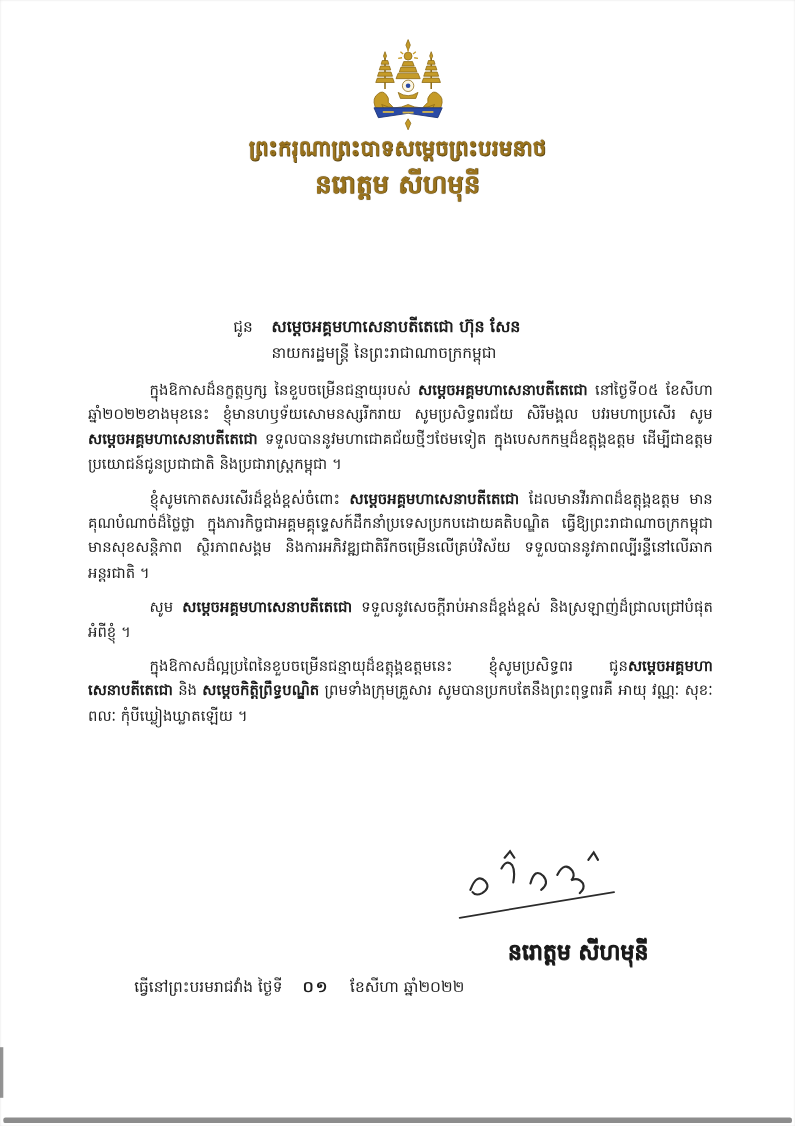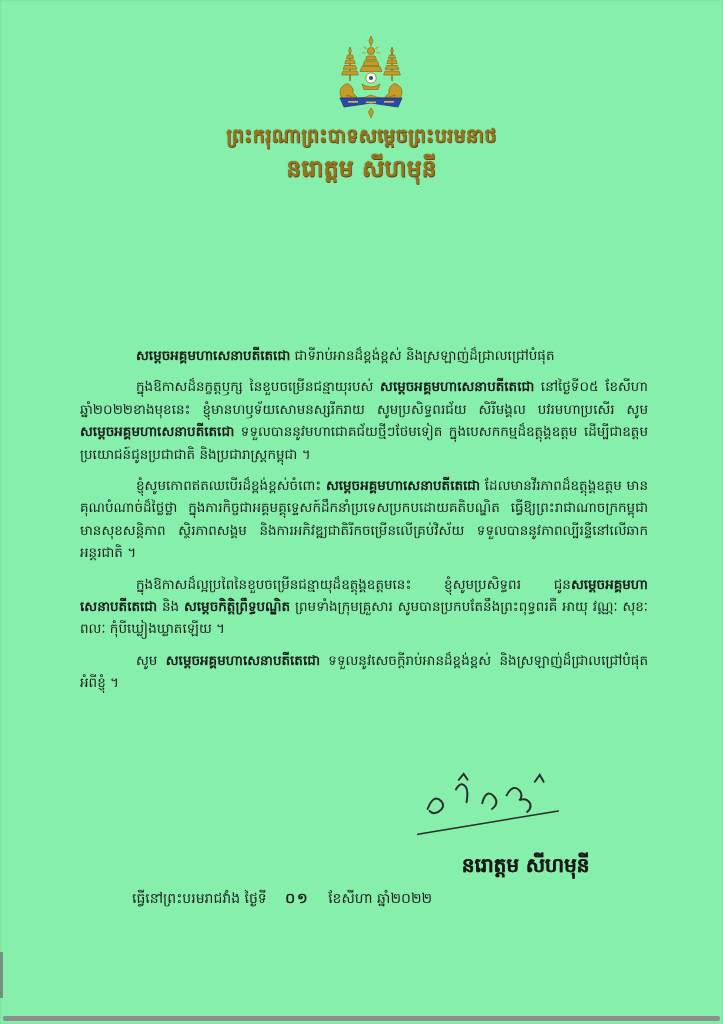--- a/index.html
+++ b/index.html
@@ -1,20 +1,20 @@
 <!DOCTYPE html>
 <html><head>
 <meta charset="utf-8">
 <style>
   html,body { margin:0; padding:0; background:#e8e8e8; }
   .page {
     position:relative;
     width:723px; height:1024px;
     margin:0 auto;
-    background:#86efac;
+    background:#ffffff;
     font-family:"DejaVu Sans", sans-serif;
     color:#1d1d1d;
     overflow:hidden;
     box-shadow:inset 0 0 2px rgba(0,0,0,.15);
   }
   
   .emblem { position:absolute; left:331px; top:35px; width:80px; height:84px; }
   
   .letterhead {
     position:absolute; top:122px; left:0; width:723px;
@@ -48,21 +48,21 @@
   .signature { position:absolute; left:408px; top:770px; width:165px; height:78px; }
   .king-name {
     position:absolute; left:418px; top:851px; width:215px;
     text-align:center;
     font-weight:bold; font-size:20px; line-height:28px;
     color:#191919;
     text-shadow:0.4px 0.4px 0 #333;
   }
   
   .dateline {
-    position:absolute; left:132px; top:886px;
+    position:absolute; left:122px; top:886px;
     font-size:14px; line-height:24px;
   }
   .dateline .day { font-weight:bold; margin:0 14px; letter-spacing:2px; }
   
   .scan-bottom {
     position:absolute; left:3px; right:3px; bottom:3px; height:5px;
     background:#8d8d8d; border-radius:2px;
   }
   .scan-left {
     position:absolute; left:0; top:952px; width:3px; height:46px;
@@ -123,27 +123,33 @@
     </g>
 
     <path d="M40 73 l2.5 4 -2.5 6 -2.5 -6 z" fill="#c59b28" stroke="#8d6a14" stroke-width="0.7"></path>
   </svg>
 
   <div class="letterhead">
     <div class="l1">ព្រះករុណាព្រះបាទសម្ដេចព្រះបរមនាថ</div>
     <div class="l2">នរោត្តម សីហមុនី</div>
   </div>
 
+  <div class="addressee">
+    <span class="to-label">ជូន</span>
+    <span class="addr-lines">
+      <div class="name">សម្ដេចអគ្គមហាសេនាបតីតេជោ ហ៊ុន សែន</div>
+      <div>នាយករដ្ឋមន្ត្រី នៃព្រះរាជាណាចក្រកម្ពុជា</div>
+    </span>
+  </div>
 
   <div class="body-text" id="body-paragraphs">
-      <div class="para"><span class="b">សម្ដេចអគ្គមហាសេនាបតីតេជោ</span><span> ជាទីរាប់អានដ៏ខ្ពង់ខ្ពស់ និងស្រឡាញ់ដ៏ជ្រាលជ្រៅបំផុត</span></div>
       <div class="para"><span>ក្នុងឱកាសដ៏នក្ខត្តឫក្ស នៃខួបចម្រើនជន្មាយុរបស់ </span><span class="b">សម្ដេចអគ្គមហាសេនាបតីតេជោ</span><span> នៅថ្ងៃទី០៥ ខែសីហា ឆ្នាំ២០២២ខាងមុខនេះ ខ្ញុំមានហឫទ័យសោមនស្សរីករាយ សូមប្រសិទ្ធពរជ័យ សិរីមង្គល បវរមហាប្រសើរ សូម </span><span class="b">សម្ដេចអគ្គមហាសេនាបតីតេជោ</span><span> ទទួលបាននូវមហាជោគជ័យថ្មីៗថែមទៀត ក្នុងបេសកកម្មដ៏ឧត្តុង្គឧត្តម ដើម្បីជាឧត្តមប្រយោជន៍ជូនប្រជាជាតិ និងប្រជារាស្ត្រកម្ពុជា ។</span></div>
-      <div class="para"><span>ខ្ញុំសូមកោពឥតឈបើរដ៏ខ្ពង់ខ្ពស់ចំពោះ </span><span class="b">សម្ដេចអគ្គមហាសេនាបតីតេជោ</span><span> ដែលមានវីរភាពដ៏ឧត្តុង្គឧត្តម មានគុណបំណាច់ដ៏ថ្លៃថ្លា ក្នុងភារកិច្ចជាអគ្គមគ្គុទ្ទេសក៍ដឹកនាំប្រទេសប្រកបដោយគតិបណ្ឌិត ធ្វើឱ្យព្រះរាជាណាចក្រកម្ពុជា មានសុខសន្តិភាព ស្ថិរភាពសង្គម និងការអភិវឌ្ឍជាតិរីកចម្រើនលើគ្រប់វិស័យ ទទួលបាននូវភាពល្បីរន្ទឺនៅលើឆាកអន្តរជាតិ ។</span></div>
+      <div class="para"><span>ខ្ញុំសូមកោតសរសើរដ៏ខ្ពង់ខ្ពស់ចំពោះ </span><span class="b">សម្ដេចអគ្គមហាសេនាបតីតេជោ</span><span> ដែលមានវីរភាពដ៏ឧត្តុង្គឧត្តម មានគុណបំណាច់ដ៏ថ្លៃថ្លា ក្នុងភារកិច្ចជាអគ្គមគ្គុទ្ទេសក៍ដឹកនាំប្រទេសប្រកបដោយគតិបណ្ឌិត ធ្វើឱ្យព្រះរាជាណាចក្រកម្ពុជា មានសុខសន្តិភាព ស្ថិរភាពសង្គម និងការអភិវឌ្ឍជាតិរីកចម្រើនលើគ្រប់វិស័យ ទទួលបាននូវភាពល្បីរន្ទឺនៅលើឆាកអន្តរជាតិ ។</span></div>
+      <div class="para"><span>សូម </span><span class="b">សម្ដេចអគ្គមហាសេនាបតីតេជោ</span><span> ទទួលនូវសេចក្ដីរាប់អានដ៏ខ្ពង់ខ្ពស់ និងស្រឡាញ់ដ៏ជ្រាលជ្រៅបំផុត អំពីខ្ញុំ ។</span></div>
       <div class="para"><span>ក្នុងឱកាសដ៏ល្អប្រពៃនៃខួបចម្រើនជន្មាយុដ៏ឧត្តុង្គឧត្តមនេះ ខ្ញុំសូមប្រសិទ្ធពរ ជូន</span><span class="b">សម្ដេចអគ្គមហាសេនាបតីតេជោ</span><span> និង </span><span class="b">សម្ដេចកិត្តិព្រឹទ្ធបណ្ឌិត</span><span> ព្រមទាំងក្រុមគ្រួសារ សូមបានប្រកបតែនឹងព្រះពុទ្ធពរគឺ អាយុ វណ្ណៈ សុខៈ ពលៈ កុំបីឃ្លៀងឃ្លាតឡើយ ។</span></div>
-      <div class="para"><span>សូម </span><span class="b">សម្ដេចអគ្គមហាសេនាបតីតេជោ</span><span> ទទួលនូវសេចក្ដីរាប់អានដ៏ខ្ពង់ខ្ពស់ និងស្រឡាញ់ដ៏ជ្រាលជ្រៅបំផុត អំពីខ្ញុំ ។</span></div>
     </div>
 
   <svg class="signature" viewBox="0 0 165 80" xmlns="http://www.w3.org/2000/svg">
     <g fill="none" stroke="#2b2b2b" stroke-width="2" stroke-linecap="round">
       <path d="M18 40 q6 -16 14 -8 q5 6 -3 11 q-6 3 -9 -1"></path>
       <path d="M47 20 q5 -9 10 -3 q3 5 1 16"></path>
       <path d="M50 10 l5 -6 4 6"></path>
       <path d="M74 34 q4 -15 12 -7 q6 7 -2 13"></path>
       <path d="M99 26 q7 -13 14 -4 q3 5 -1 9 q7 -3 11 3 q2 5 -3 9"></path>
       <path d="M128 12 l5 -7 4 7"></path>

